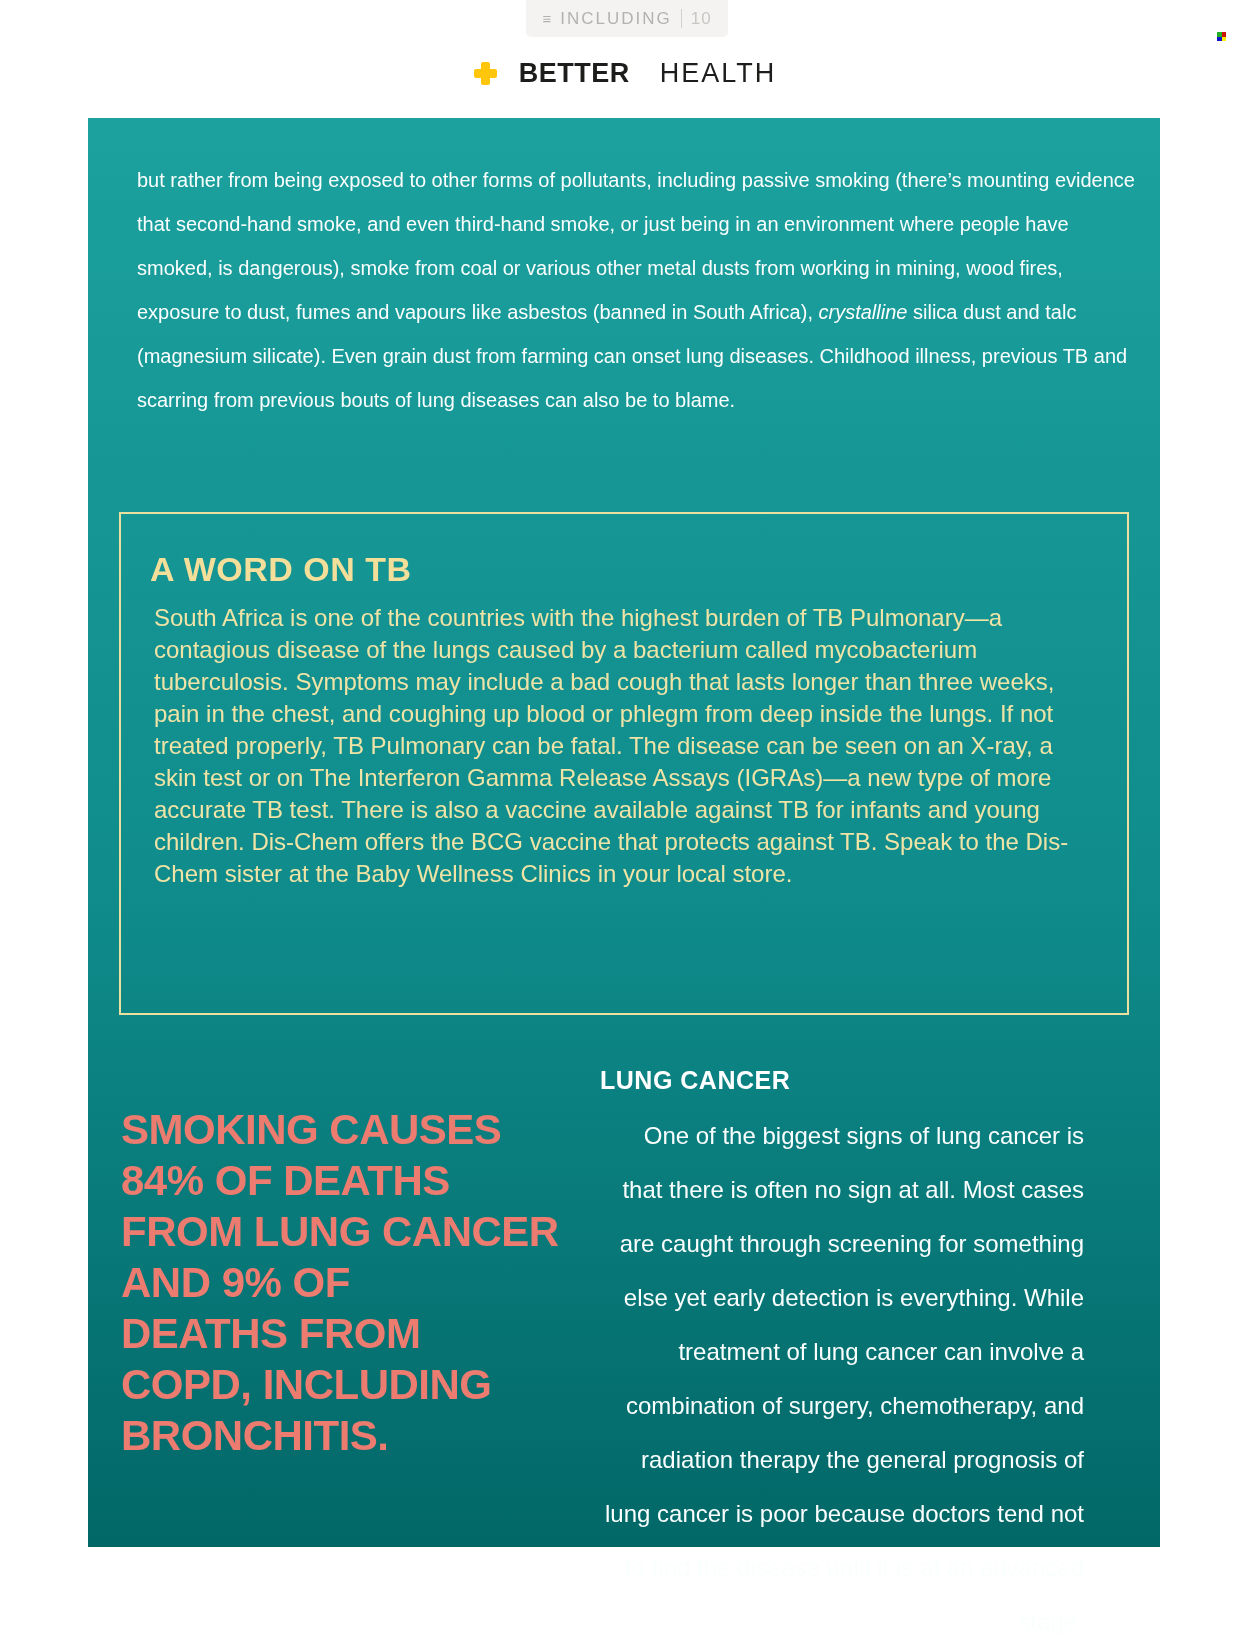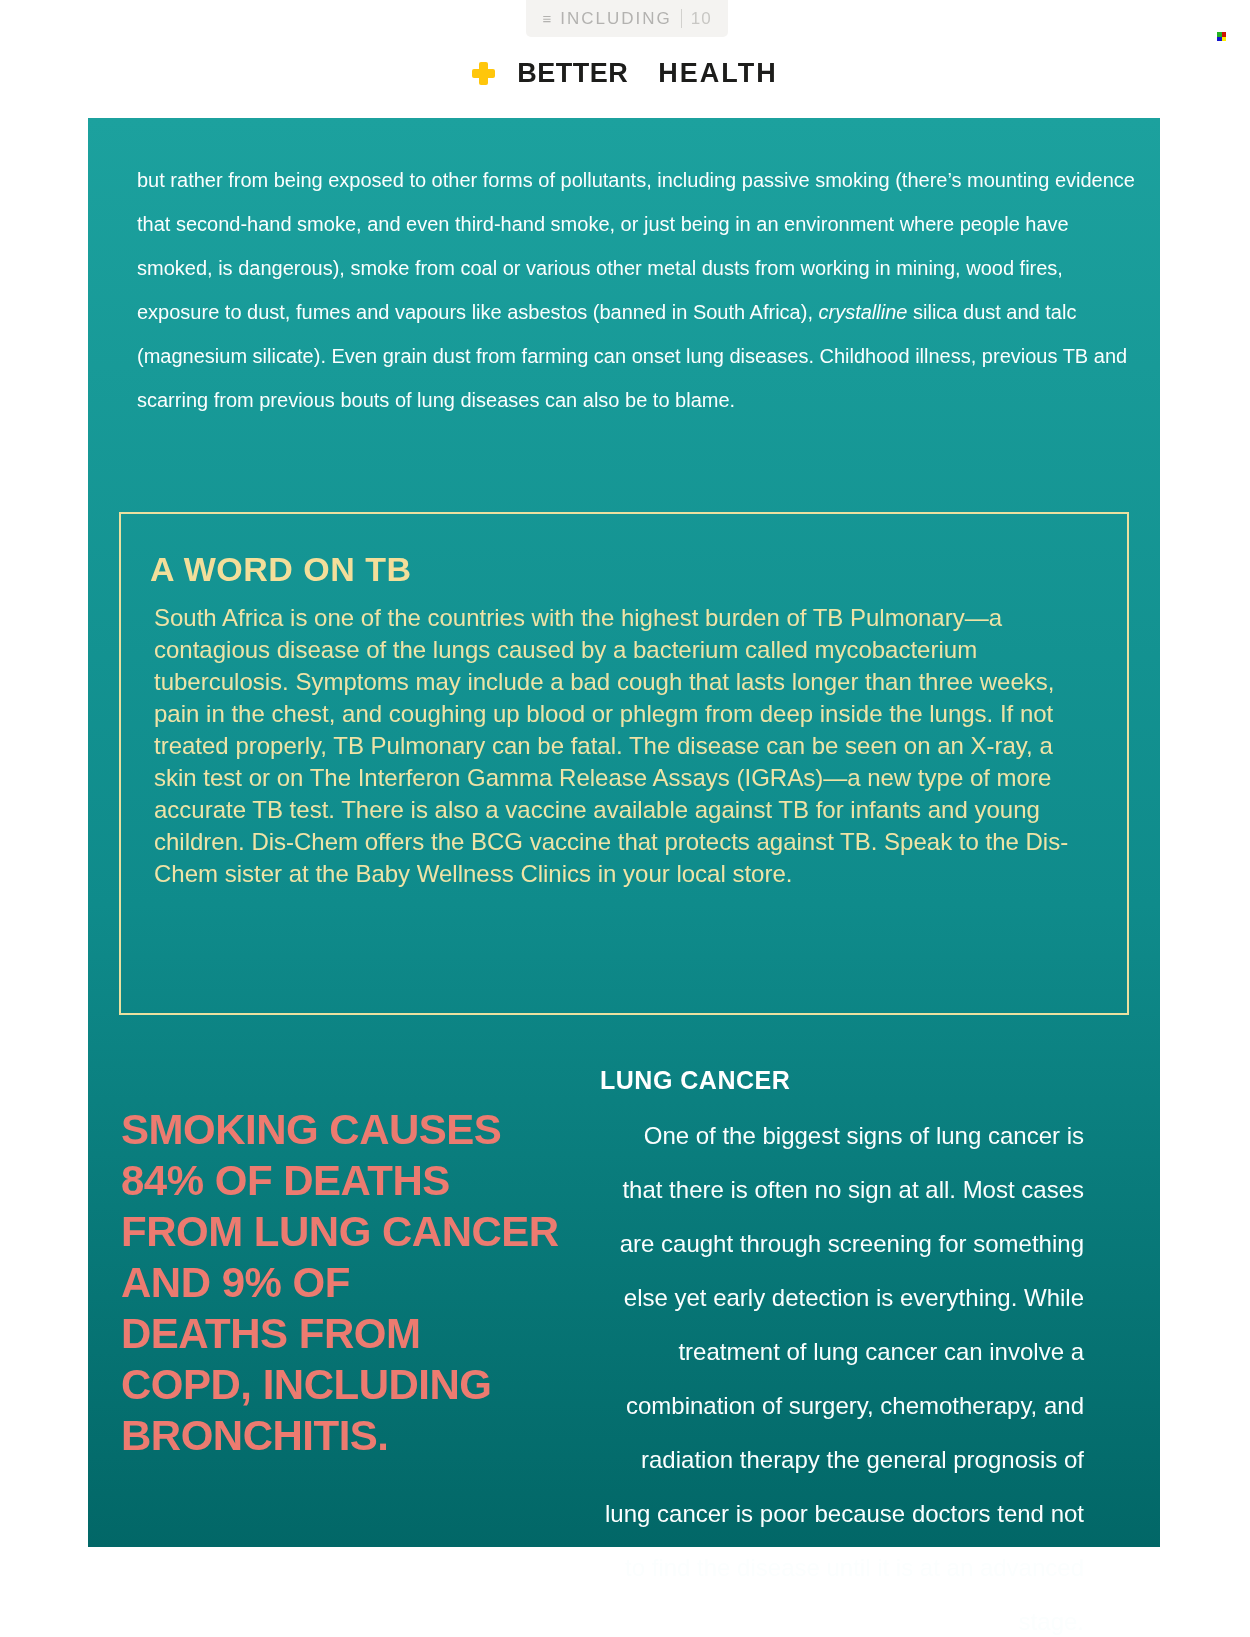--- a/index.html
+++ b/index.html
@@ -36,21 +36,21 @@
   .logo{
     position:absolute;left:0;right:0;top:58px;height:30px;
     display:flex;align-items:center;justify-content:center;gap:22px;
     color:var(--brand-dark);font-size:27px;
   }
   .cross{position:relative;width:23px;height:23px;display:inline-block;}
   .cross i{position:absolute;background:var(--yellow-cross);border-radius:2px;}
   .cross .v{left:7px;top:0;width:9px;height:23px;}
   .cross .h{left:0;top:7px;width:23px;height:9px;}
   .brand-bold{font-weight:800;letter-spacing:0.5px;}
-  .brand-light{font-weight:700;letter-spacing:2px;margin-left:8px;}
+  .brand-light{font-weight:400;letter-spacing:2px;margin-left:8px;}
 
   
   .card{
     position:absolute;left:88px;top:118px;width:1072px;height:1429px;
     background:linear-gradient(180deg,var(--card-top) 0%,var(--card-mid) 55%,var(--card-bottom) 100%);
   }
 
   .intro{
     position:absolute;left:33px;top:24px;width:1008px;
     margin:16px;color:var(--white-text);

